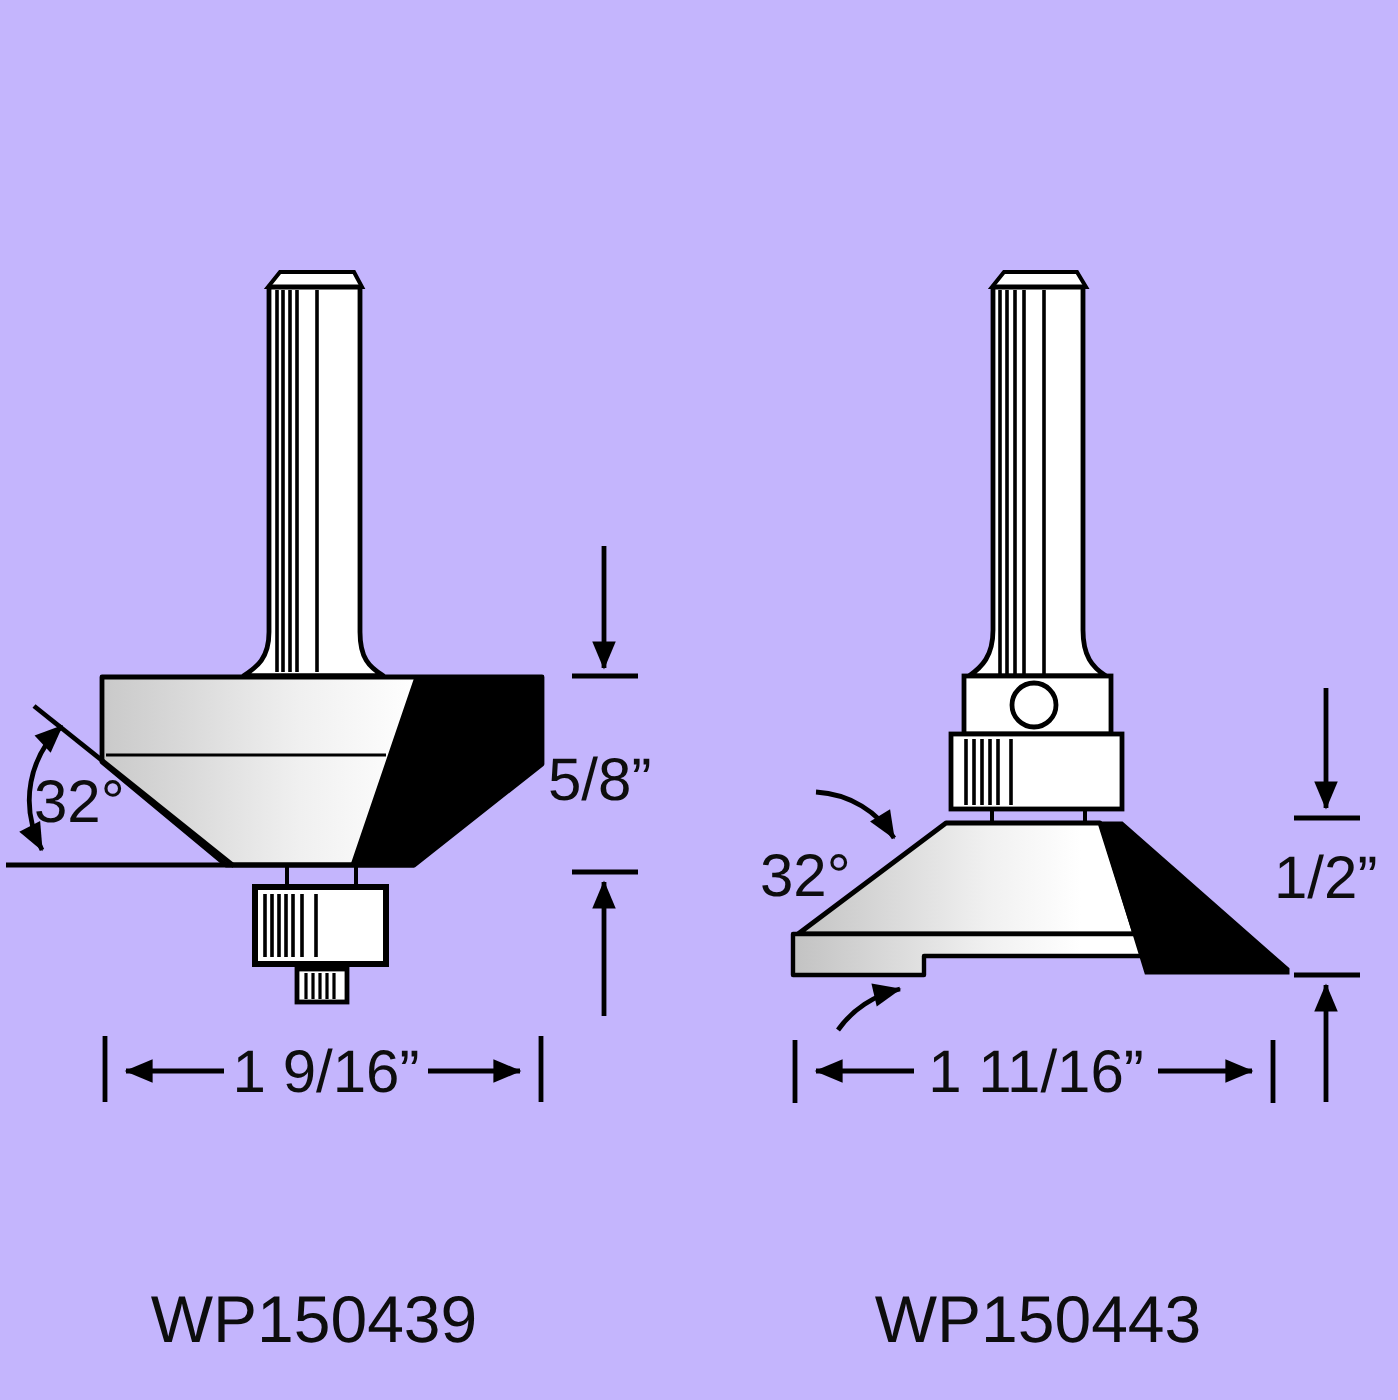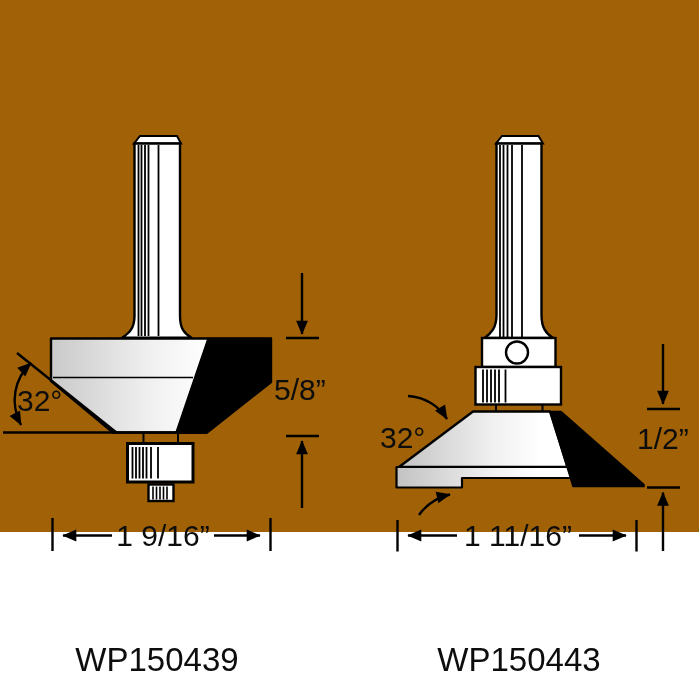--- a/index.html
+++ b/index.html
@@ -7,22 +7,22 @@
     padding: 0;
     background: #ffffff;
     width: 699px;
     height: 700px;
     overflow: hidden;
     font-family: "Liberation Sans", sans-serif;
   }
   .stage {
     position: relative;
     width: 699px;
-    height: 532px;
-    background: #a16207;
+    height: 700px;
+    background: #c4b5fd;
   }
   svg text {
     font-family: "Liberation Sans", sans-serif;
     fill: #0d0d0d;
   }
   .dim-text { font-size: 30px; }
   .part-text { font-size: 33px; }
 </style>
 </head>
 <body>

